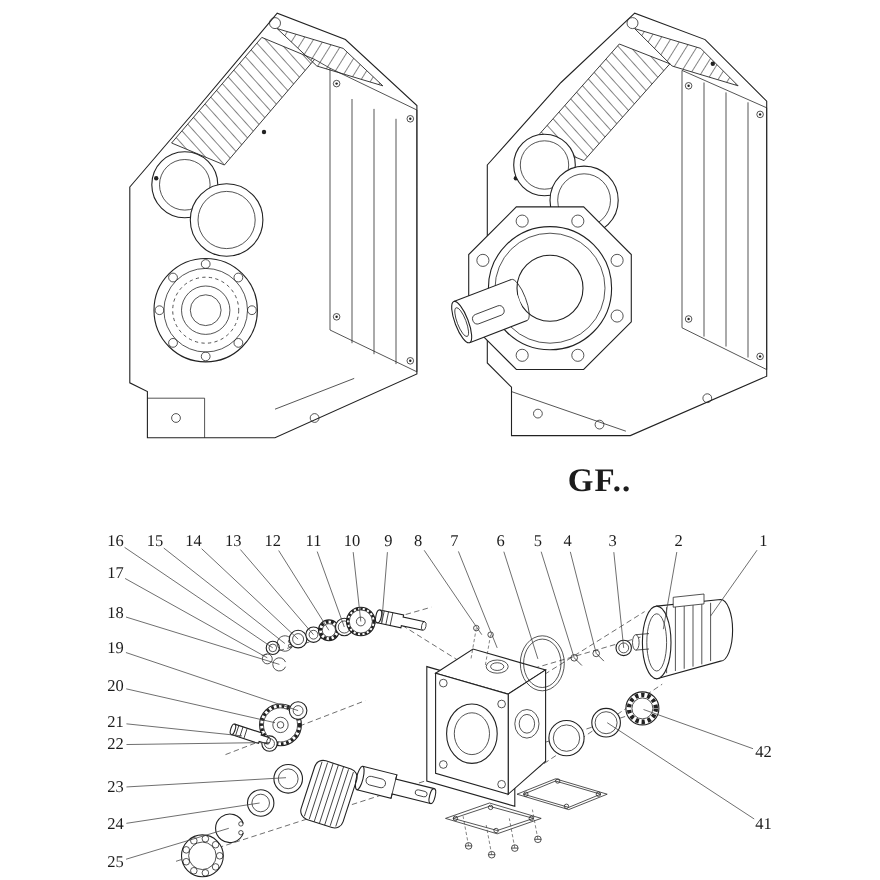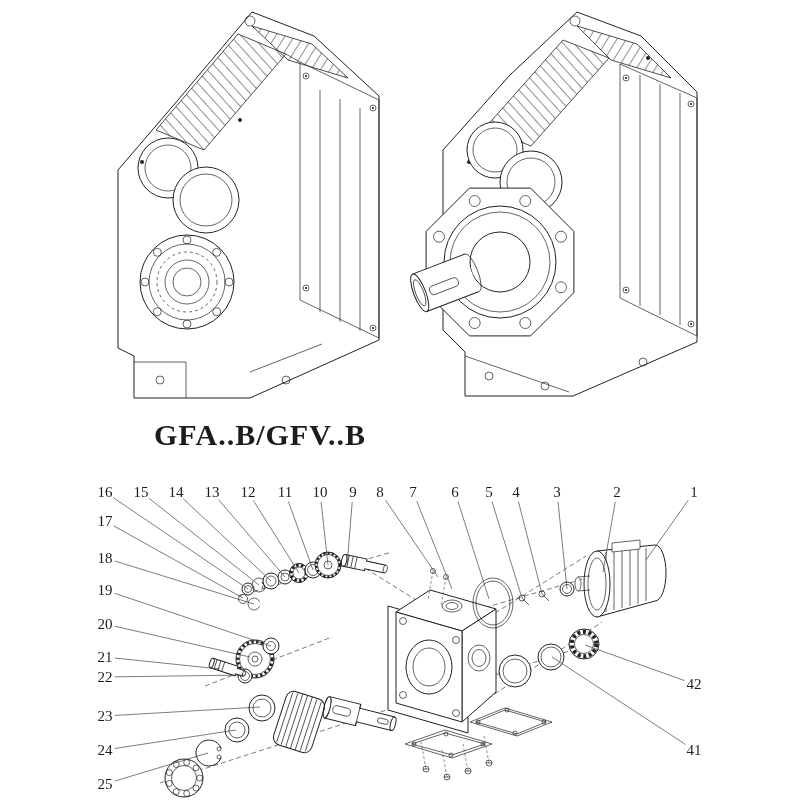--- a/index.html
+++ b/index.html
@@ -172,21 +172,21 @@
     </g>
 
     <g>
       <line class="s07" x1="60" y1="356" x2="164" y2="392"></line>
       <circle class="s07" cx="84" cy="376" r="4"></circle>
       <circle class="s07" cx="140" cy="386" r="4"></circle>
       <circle class="s07" cx="238" cy="362" r="4"></circle>
     </g>
   </svg>
 
-  <div id="label-left" class="model-label">GFA..B/GFV..B</div>
+  <div id="label-right" class="model-label">GF..</div>
 
   <svg id="exploded-svg" viewBox="0 0 800 800">
 
     <g>
       <line class="dash" x1="238" y1="596" x2="392" y2="552"></line>
       <line class="dash" x1="470" y1="612" x2="600" y2="574"></line>
       <line class="dash" x1="468" y1="630" x2="586" y2="556"></line>
       <line class="dash" x1="468" y1="712" x2="602" y2="622"></line>
       <line class="dash" x1="160" y1="783" x2="588" y2="645"></line>
       <line class="dash" x1="205" y1="686" x2="332" y2="637"></line>

